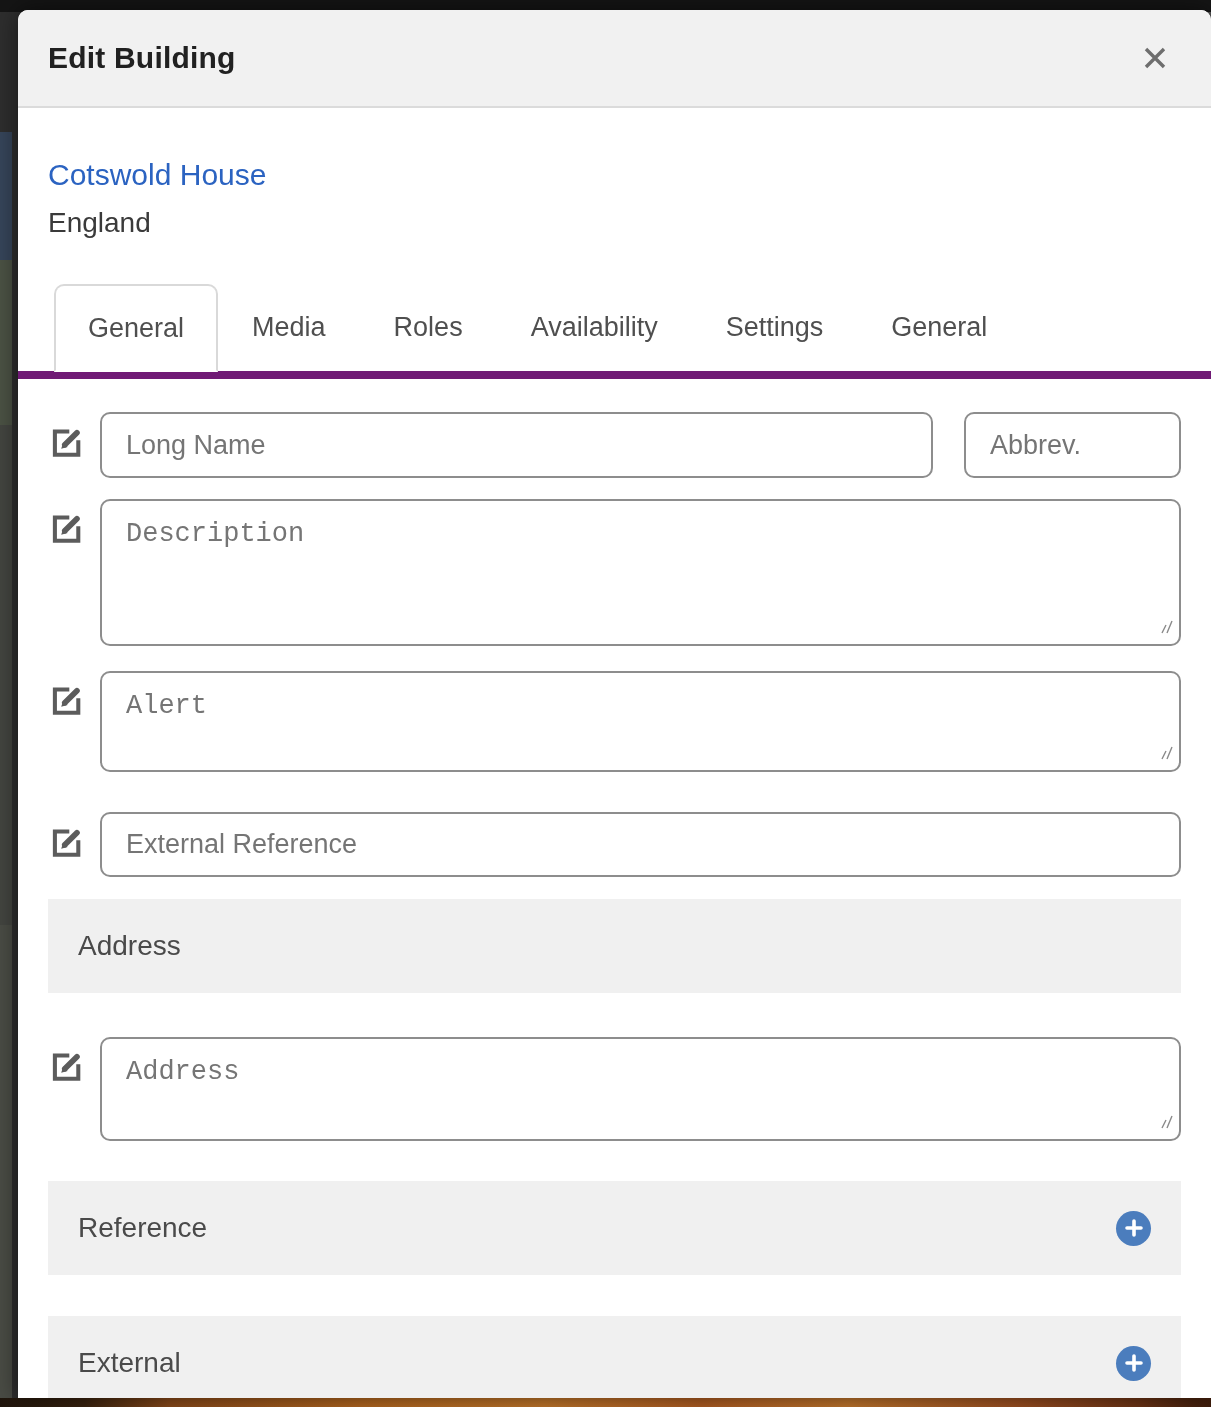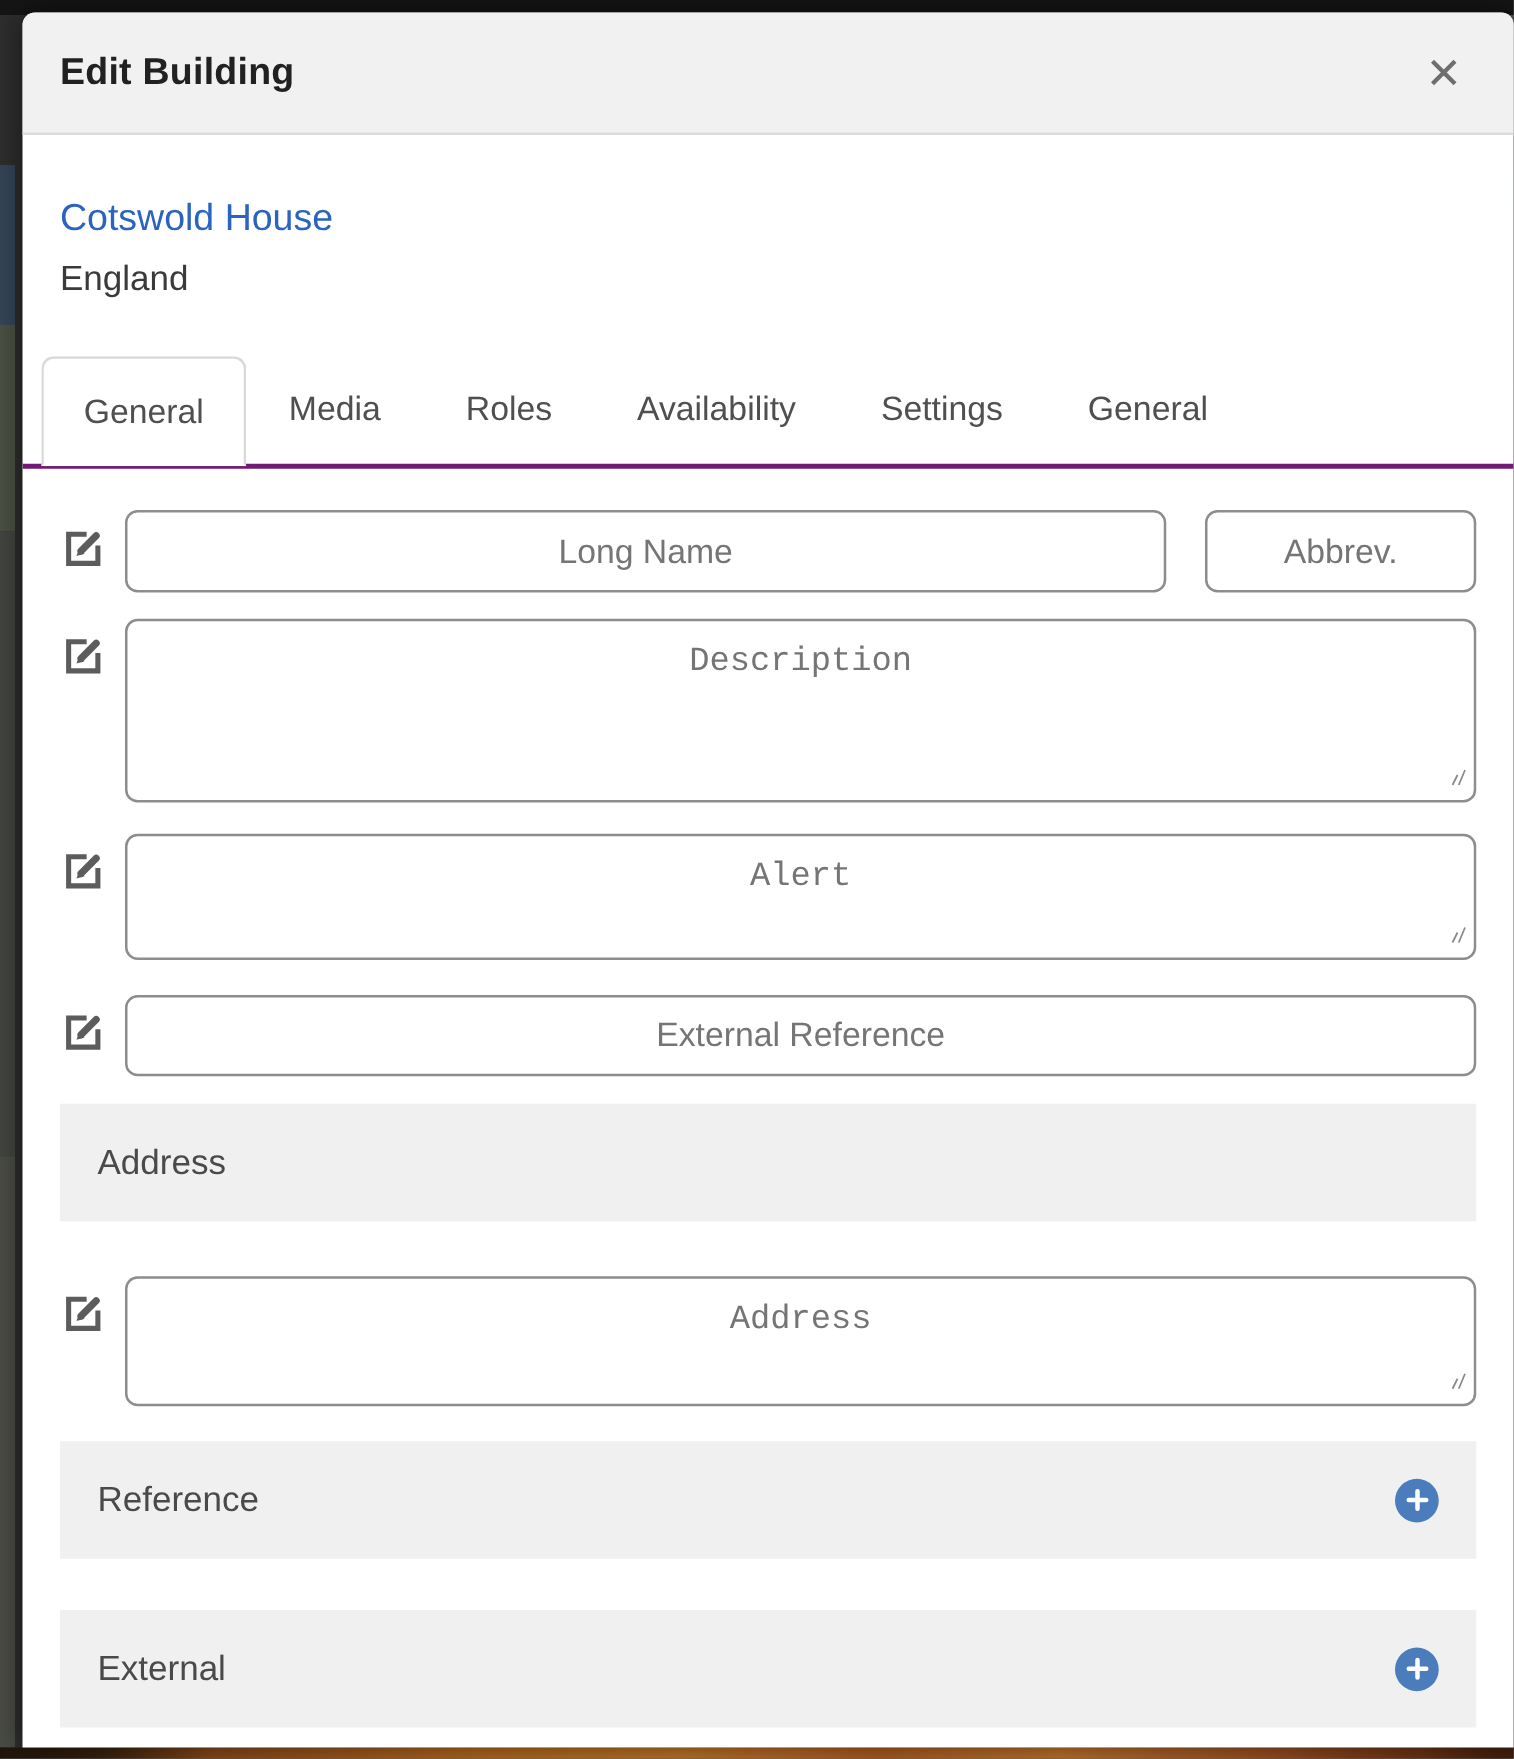--- a/index.html
+++ b/index.html
@@ -47,24 +47,24 @@
     padding: 0 36px 0 30px;
   }
   .modal-title { font-size: 30px; font-weight: 600; color: #212121; letter-spacing: .2px; }
   .close-btn { background: none; border: none; cursor: pointer; padding: 4px; line-height: 0; }
 
   .building-name { margin: 50px 30px 0; font-size: 30px; color: #2b63c1; cursor: pointer; }
   .building-country { margin: 15px 30px 11px; font-size: 28px; color: #3a3a3a; }
 
   
   .tabs {
-    display: flex; align-items: flex-end;
+    display: flex; align-items: center;
     margin-top: 44px;
-    padding-left: 15px;
-    border-bottom: 4px solid #701a75;
+    padding-left: 36px;
+    border-bottom: 8px solid #701a75;
   }
   .tab {
     height: 88px;
     display: flex; align-items: center;
     padding: 0 34px;
     font-size: 27px; color: #4f4f4f;
     background: none; border: none; cursor: pointer;
     font-family: "Liberation Sans", sans-serif;
     white-space: nowrap;
   }
@@ -88,39 +88,38 @@
   input.fld, textarea.fld {
     width: 100%;
     border: 2px solid #8d8d8d;
     border-radius: 10px;
     font-size: 27px;
     font-family: "Liberation Sans", sans-serif;
     color: #3a3a3a;
     padding: 0 24px;
     outline: none;
     background: #fff;
-    text-align: center;
   }
   input.fld::placeholder, textarea.fld::placeholder { color: #757575; opacity: 1; }
   textarea.fld { resize: none; padding-top: 16px; line-height: 1.3; font-family: Liberation Mono, monospace; }
 
   .h-input { height: 66px; }
   .h-extref { height: 65px; }
   .t-description { height: 147px; }
   .t-alert { height: 101px; }
   .t-address { height: 104px; }
 
   .abbrev-cell { flex: 0 0 217px; margin-left: 31px; }
   .abbrev-cell input { width: 217px; }
 
   .grip { position: absolute; right: 7px; bottom: 7px; pointer-events: none; }
 
   .mt-21 { margin-top: 21px; }
   .mt-22 { margin-top: 22px; }
-  .mt-24 { margin-top: 28px; }
+  .mt-24 { margin-top: 40px; }
   .mt-25 { margin-top: 25px; }
   .mt-41 { margin-top: 41px; }
   .mt-44 { margin-top: 44px; }
 
   
   .section-bar {
     height: 94px;
     background: #f0f0f0;
     display: flex; align-items: center; justify-content: space-between;
     padding: 0 30px;

